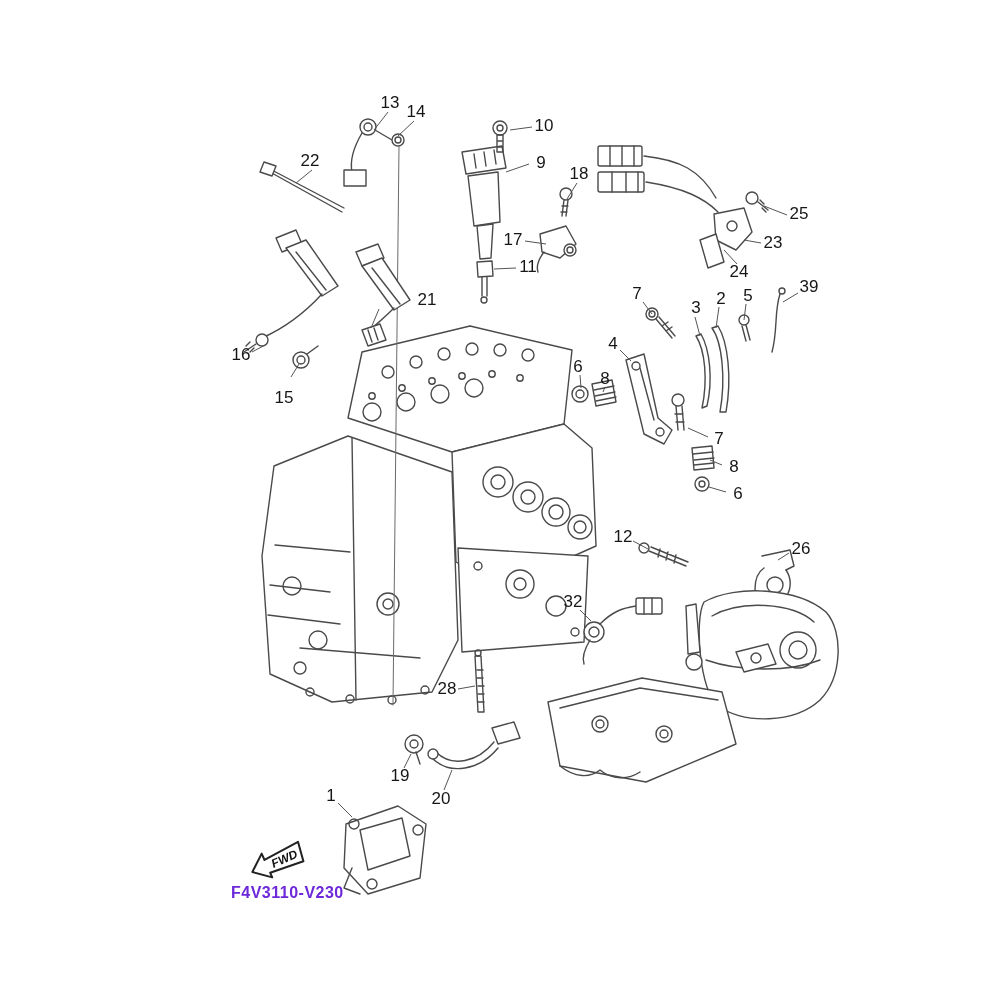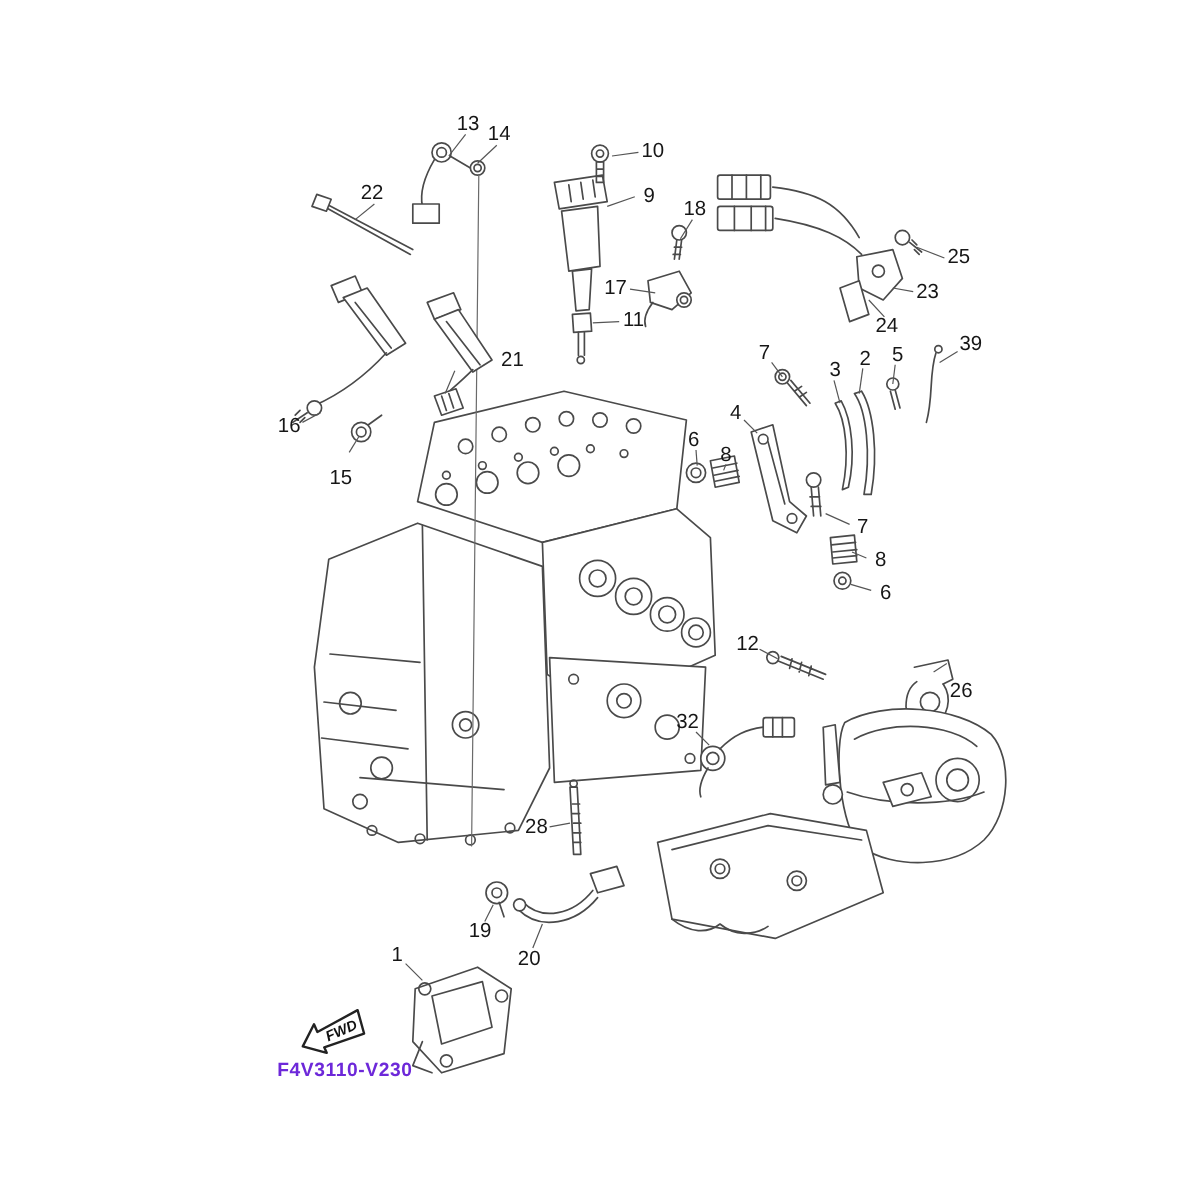--- a/index.html
+++ b/index.html
@@ -303,21 +303,21 @@
       <span class="callout" style="left: 696px; top: 308px;">3</span>
       <span class="callout" style="left: 613px; top: 344px;">4</span>
       <span class="callout" style="left: 241px; top: 355px;">16</span>
       <span class="callout" style="left: 578px; top: 367px;">6</span>
       <span class="callout" style="left: 605px; top: 379px;">8</span>
       <span class="callout" style="left: 284px; top: 382px; margin-top: 16px;">15</span>
       <span class="callout" style="left: 719px; top: 439px;">7</span>
       <span class="callout" style="left: 734px; top: 467px;">8</span>
       <span class="callout" style="left: 738px; top: 494px;">6</span>
       <span class="callout" style="left: 623px; top: 537px;">12</span>
-      <span class="callout" style="left: 801px; top: 576px; text-align: center;">26</span>
+      <span class="callout" style="left: 801px; top: 549px; text-align: center;">26</span>
       <span class="callout" style="left: 573px; top: 602px;">32</span>
       <span class="callout" style="left: 447px; top: 689px;">28</span>
       <span class="callout" style="left: 400px; top: 776px;">19</span>
       <span class="callout" style="left: 441px; top: 799px;">20</span>
       <span class="callout" style="left: 331px; top: 796px;">1</span>
     </div>
 
   <div class="code">F4V3110-V230</div>
 </div>
 

